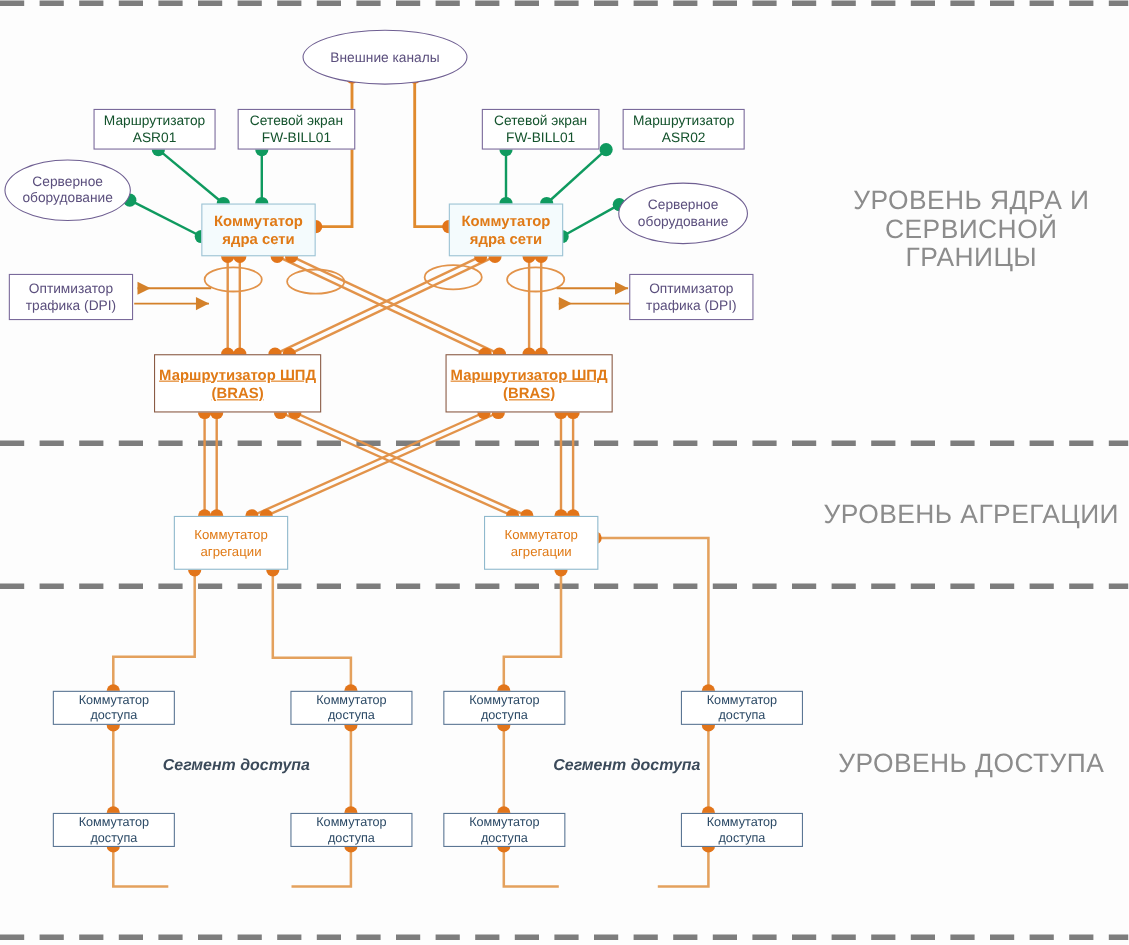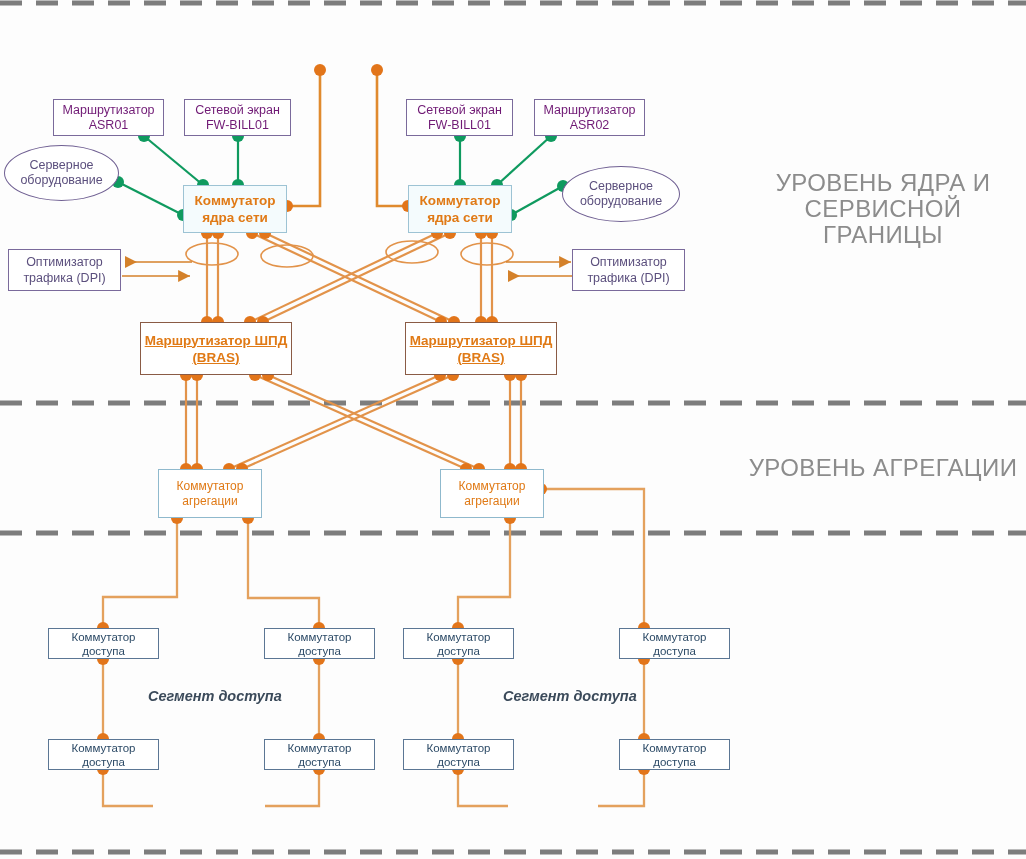--- a/index.html
+++ b/index.html
@@ -26,21 +26,21 @@
   .node{
     position:absolute;
     box-sizing:border-box;
     display:flex;
     align-items:center;
     justify-content:center;
     text-align:center;
     line-height:15px;
     background:#ffffff;
   }
-  .n-purple{border:1.4px solid #7a6a9b;color:#701a75;font-size:12.5px;}
+  .n-purple{border:1.4px solid #7a6a9b;color:#14532d;font-size:12.5px;margin-left:32px;}
   .n-core{border:1.6px solid #9dc3d4;color:#e07a16;font-weight:bold;font-size:13.5px;background:#f4fbfd;line-height:17px;}
   .n-bras{border:1.6px solid #8a5b45;color:#e07a16;font-weight:bold;font-size:13.5px;line-height:17px;text-decoration:underline;}
   .n-agg{border:1.3px solid #8fb9cd;color:#e07a16;font-size:12px;line-height:15px;}
   .n-acc{border:1.3px solid #5b7694;color:#2c4a66;font-size:11.5px;line-height:14px;}
   .n-dpi{border:1.4px solid #7a6a9b;color:#5b4f7d;font-size:12.5px;line-height:16px;}
   .ellipse{
     position:absolute;
     box-sizing:border-box;
     border:1.4px solid #6f5f92;
     border-radius:50%;
@@ -222,20 +222,23 @@
       <circle cx="183" cy="215" r="6"></circle>
       <circle cx="460" cy="136" r="6"></circle>
       <circle cx="551" cy="136" r="6"></circle>
       <circle cx="460" cy="185" r="6"></circle>
       <circle cx="497" cy="185" r="6"></circle>
       <circle cx="563" cy="186" r="6"></circle>
       <circle cx="511" cy="215" r="6"></circle>
     </g>
   </svg>
 
+  <div class="ellipse" style="left:275px;top:27px;width:150px;height:50px;">
+    <span>Внешние каналы</span>
+  </div>
 
   <div class="ellipse" style="left:4px;top:145px;width:115px;height:56px;">
     <span style="white-space:pre-line;">Серверное
 оборудование</span>
   </div>
   <div class="ellipse" style="left:562px;top:166px;width:118px;height:56px;">
     <span style="white-space:pre-line;">Серверное
 оборудование</span>
   </div>
 
@@ -326,14 +329,15 @@
     <span style="white-space:pre-line;">Коммутатор
 доступа</span>
   </div>
 
   <div class="seg-label" style="left:148px;top:688px;">Сегмент доступа</div>
   <div class="seg-label" style="left:503px;top:688px;">Сегмент доступа</div>
 
   <div class="lvl-label" style="left:745px;top:170px;width:276px;">УРОВЕНЬ ЯДРА И
 СЕРВИСНОЙ ГРАНИЦЫ</div>
   <div class="lvl-label" style="left:745px;top:455px;width:276px;">УРОВЕНЬ АГРЕГАЦИИ</div>
+  <div class="lvl-label" style="left:745px;top:682px;width:276px;">УРОВЕНЬ ДОСТУПА</div>
 
 </div>
 
 </body></html>

